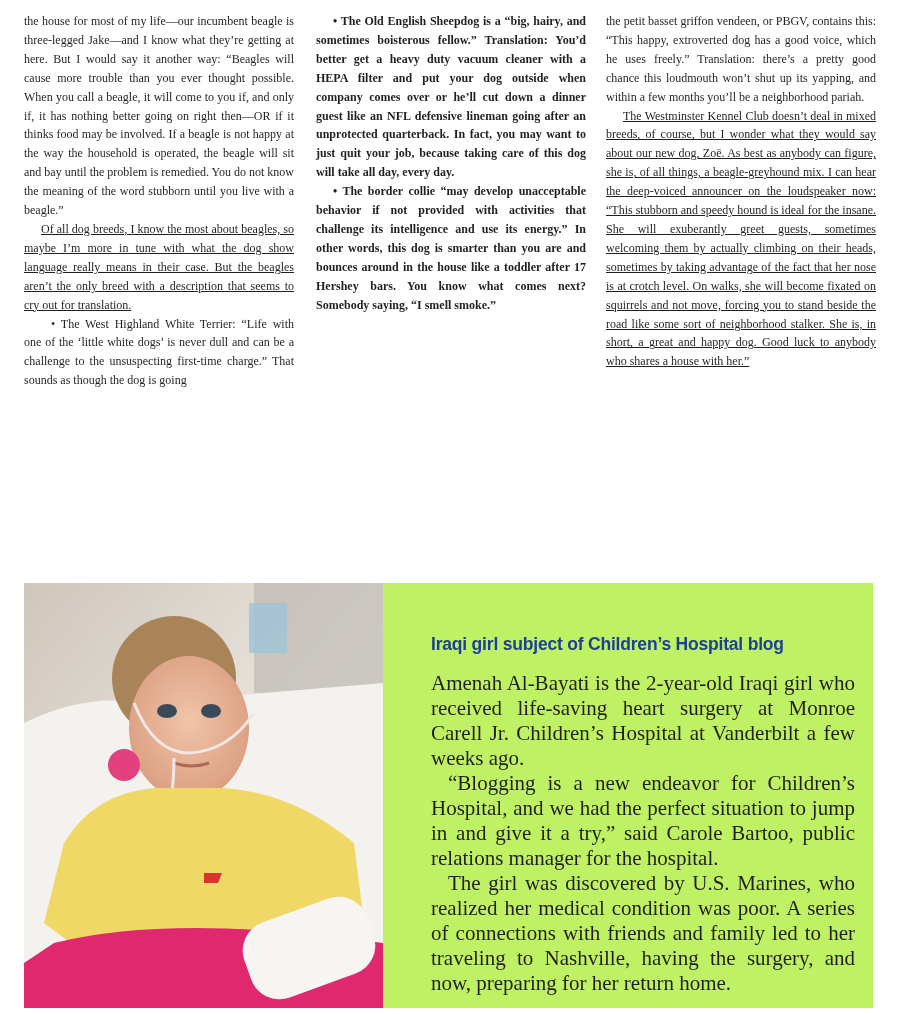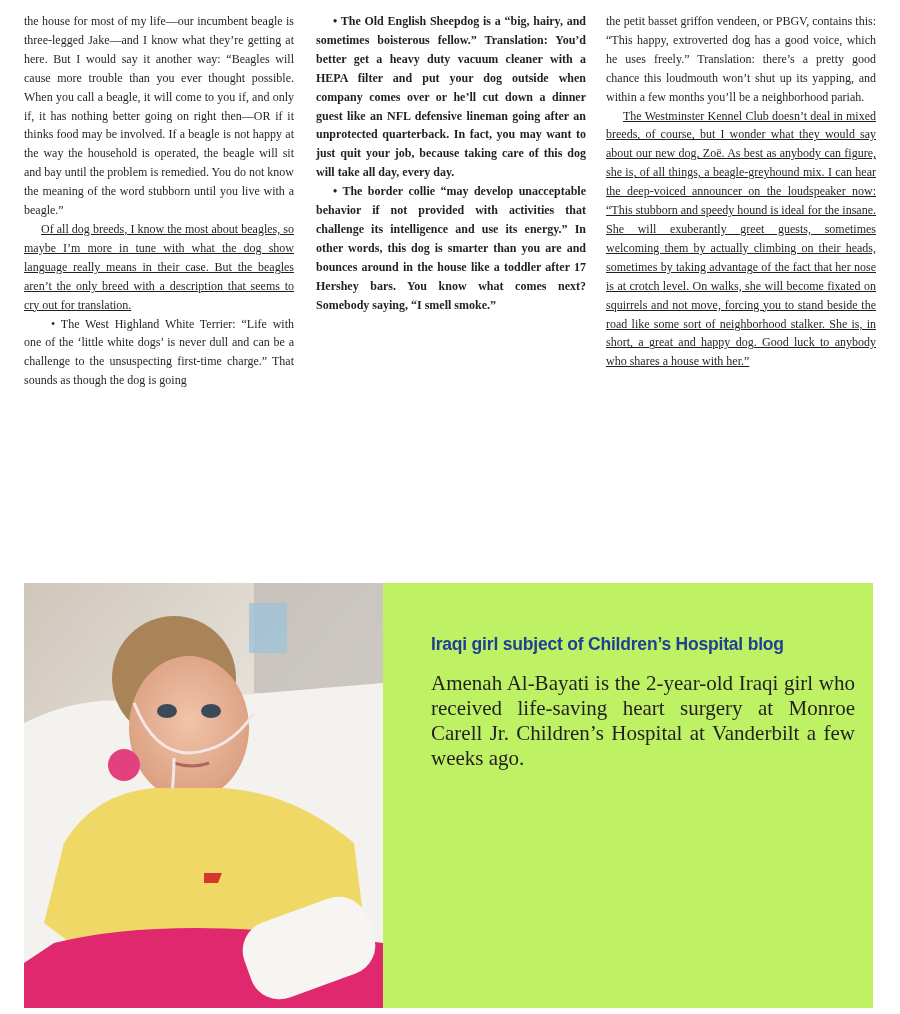--- a/index.html
+++ b/index.html
@@ -77,15 +77,17 @@
       <path d="M40 260 Q70 210 130 205 L200 205 Q270 210 330 260 L340 340 L290 360 L60 370 L20 340 Z" fill="#f0d866"></path>
       <path d="M180 290 l18 0 l-4 10 l-14 0 z" fill="#d9352f"></path>
       <path d="M30 360 Q150 330 359 360 L359 425 L0 425 L0 380 Z" fill="#e0286f"></path>
       <rect x="220" y="325" width="130" height="80" rx="30" fill="#f7f5f2" transform="rotate(-20 285 365)"></rect>
     </svg>
   </div>
   <div class="sb-text">
     <h2 class="sb-title" style="color: rgb(31, 63, 149);">Iraqi girl subject of Children’s Hospital blog</h2>
     <div class="sb-body">
       <p>Amenah Al-Bayati is the 2-year-old Iraqi girl who received life-saving heart surgery at Monroe Carell Jr. Children’s Hospital at Vanderbilt a few weeks ago.</p>
+      <p class="ind">“Blogging is a new endeavor for Children’s Hospital, and we had the perfect situation to jump in and give it a try,” said Carole Bartoo, public relations manager for the hospital.</p>
+      <p class="ind">The girl was discovered by U.S. Marines, who realized her medical condition was poor. A series of connections with friends and family led to her traveling to Nashville, having the surgery, and now, preparing for her return home.</p>
     </div>
   </div>
 </div>
 
 </body></html>

